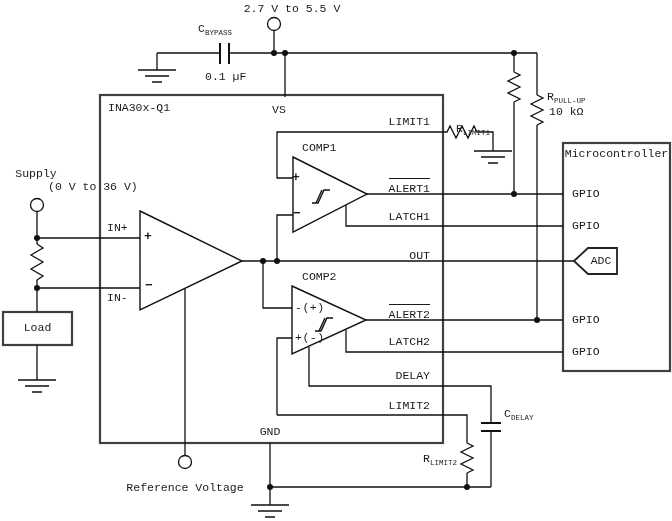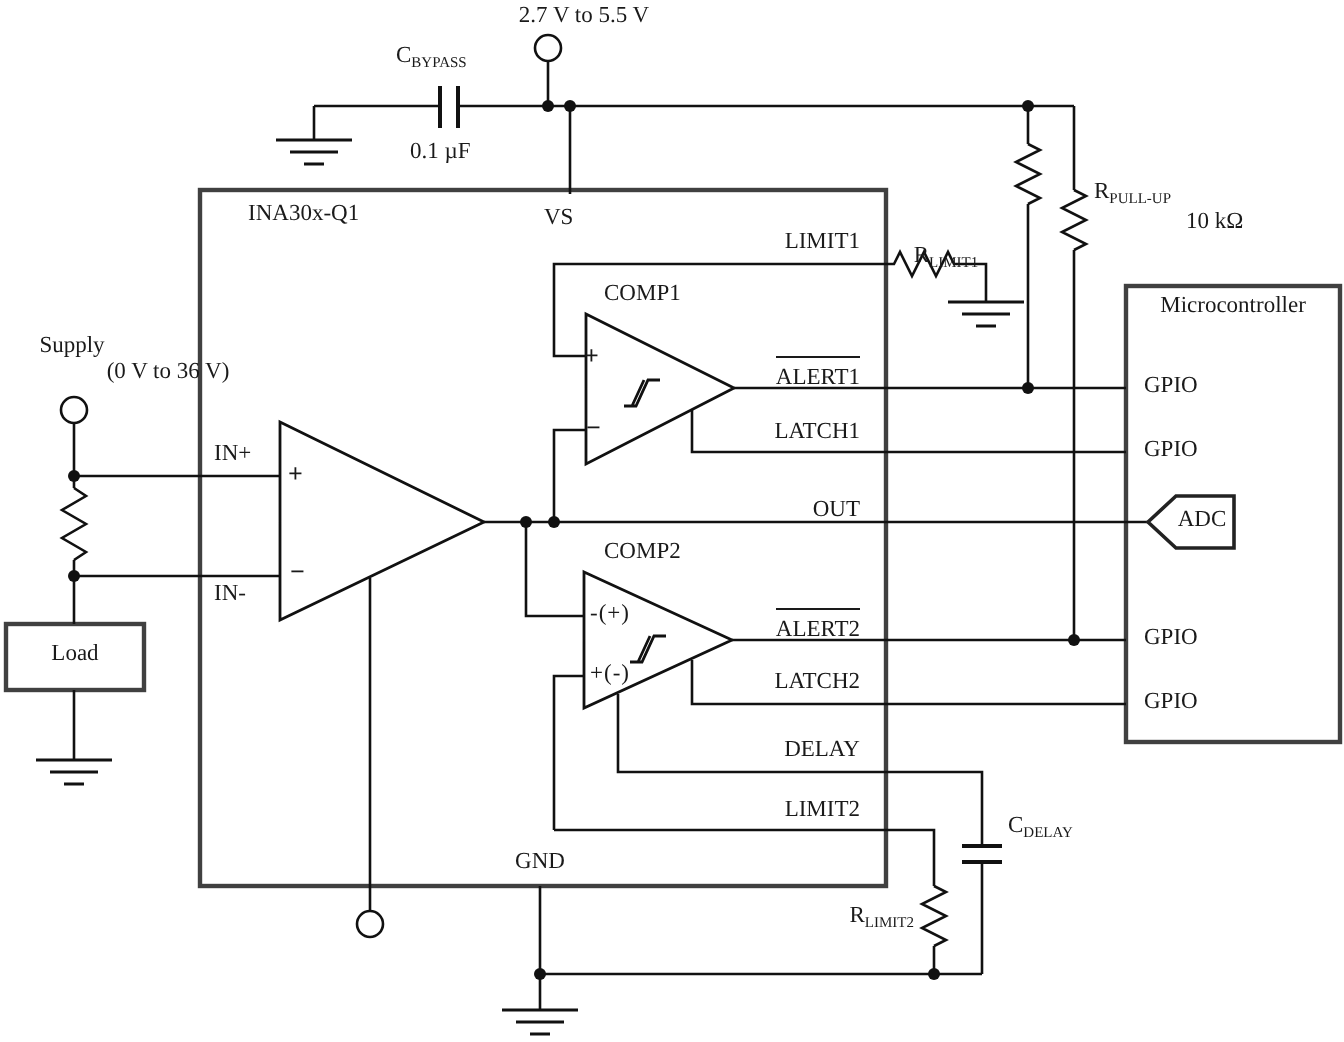--- a/index.html
+++ b/index.html
@@ -1,18 +1,18 @@
 <!DOCTYPE html>
 <html><head>
 <meta charset="utf-8">
 <style>
   html,body{margin:0;padding:0;background:#ffffff;}
   .canvas{
     position:relative;width:672px;height:521px;background:#ffffff;overflow:hidden;
-    font-family:Liberation Serif, serif;color:#1a1a1a;
+    font-family:Liberation Mono, monospace;color:#1a1a1a;
   }
   .canvas svg{position:absolute;left:0;top:0;}
   .lbl{position:absolute;font-size:11.5px;line-height:13px;white-space:nowrap;}
   .ctr{text-align:center;}
   .rgt{text-align:right;}
   .ovl{display:inline-block;border-top:1.3px solid #1a1a1a;padding-top:4px;line-height:12px;}
   sub{font-size:7.5px;vertical-align:-2.5px;letter-spacing:0;}
   .sign{font-size:13px;font-weight:bold;}
   .cin{letter-spacing:0.5px;}
 </style>
@@ -94,21 +94,21 @@
       <circle cx="270" cy="487" r="3"></circle>
       <circle cx="467" cy="487" r="3"></circle>
     </g>
   </svg>
 
   <div class="lbl ctr" style="left:234px;top:2px;width:116px;">2.7 V to 5.5 V</div>
 
   <div class="lbl" style="left:198px;top:22px;"><span>C</span><sub>BYPASS</sub></div>
   <div class="lbl" style="left:205px;top:70px;">0.1 µF</div>
 
-  <div class="lbl" style="left:124px;top:101px;">INA30x-Q1</div>
+  <div class="lbl" style="left:108px;top:101px;">INA30x-Q1</div>
   <div class="lbl" style="left:272px;top:103px;">VS</div>
 
   <div class="lbl rgt" style="left:330px;top:115px;width:100px;">LIMIT1</div>
   <div class="lbl rgt" style="left:330px;top:178px;width:100px;"><span class="ovl">ALERT1</span></div>
   <div class="lbl rgt" style="left:330px;top:210px;width:100px;">LATCH1</div>
   <div class="lbl rgt" style="left:330px;top:249px;width:100px;">OUT</div>
   <div class="lbl rgt" style="left:330px;top:304px;width:100px;"><span class="ovl">ALERT2</span></div>
   <div class="lbl rgt" style="left:330px;top:335px;width:100px;text-align:right;">LATCH2</div>
   <div class="lbl rgt" style="left:330px;top:369px;width:100px;">DELAY</div>
   <div class="lbl rgt" style="left:330px;top:399px;width:100px;">LIMIT2</div>
@@ -123,31 +123,32 @@
   <div class="lbl sign" style="left:292px;top:171px;">+</div>
   <div class="lbl sign" style="left:293px;top:207px;">−</div>
 
   <div class="lbl" style="left:302px;top:270px;">COMP2</div>
   <div class="lbl cin" style="left:295px;top:301px;">-(+)</div>
   <div class="lbl cin" style="left:295px;top:331px;">+(-)</div>
 
   <div class="lbl ctr" style="left:443px;top:110px;width:60px;margin-top:12px;"><span>R</span><sub>LIMIT1</sub></div>
 
   <div class="lbl" style="left:547px;top:90px;"><span>R</span><sub>PULL-UP</sub></div>
-  <div class="lbl" style="left:549px;top:105px;margin-left:44px;">10 kΩ</div>
+  <div class="lbl" style="left:549px;top:105px;">10 kΩ</div>
 
   <div class="lbl rgt" style="left:397px;top:452px;width:60px;"><span>R</span><sub>LIMIT2</sub></div>
 
   <div class="lbl" style="left:504px;top:407px;"><span>C</span><sub>DELAY</sub></div>
 
   <div class="lbl ctr" style="left:0px;top:167px;width:72px;">Supply</div>
   <div class="lbl ctr" style="left:0px;top:180px;width:72px;padding-left:48px;">(0 V to 36 V)</div>
 
   <div class="lbl ctr" style="left:3px;top:321px;width:69px;">Load</div>
 
+  <div class="lbl ctr" style="left:120px;top:481px;width:130px;">Reference Voltage</div>
 
   <div class="lbl ctr" style="left:563px;top:147px;width:107px;">Microcontroller</div>
   <div class="lbl" style="left:572px;top:187px;">GPIO</div>
   <div class="lbl" style="left:572px;top:219px;">GPIO</div>
   <div class="lbl ctr" style="left:586px;top:254px;width:30px;">ADC</div>
   <div class="lbl" style="left:572px;top:313px;">GPIO</div>
   <div class="lbl" style="left:572px;top:345px;">GPIO</div>
 
 </div>
 

